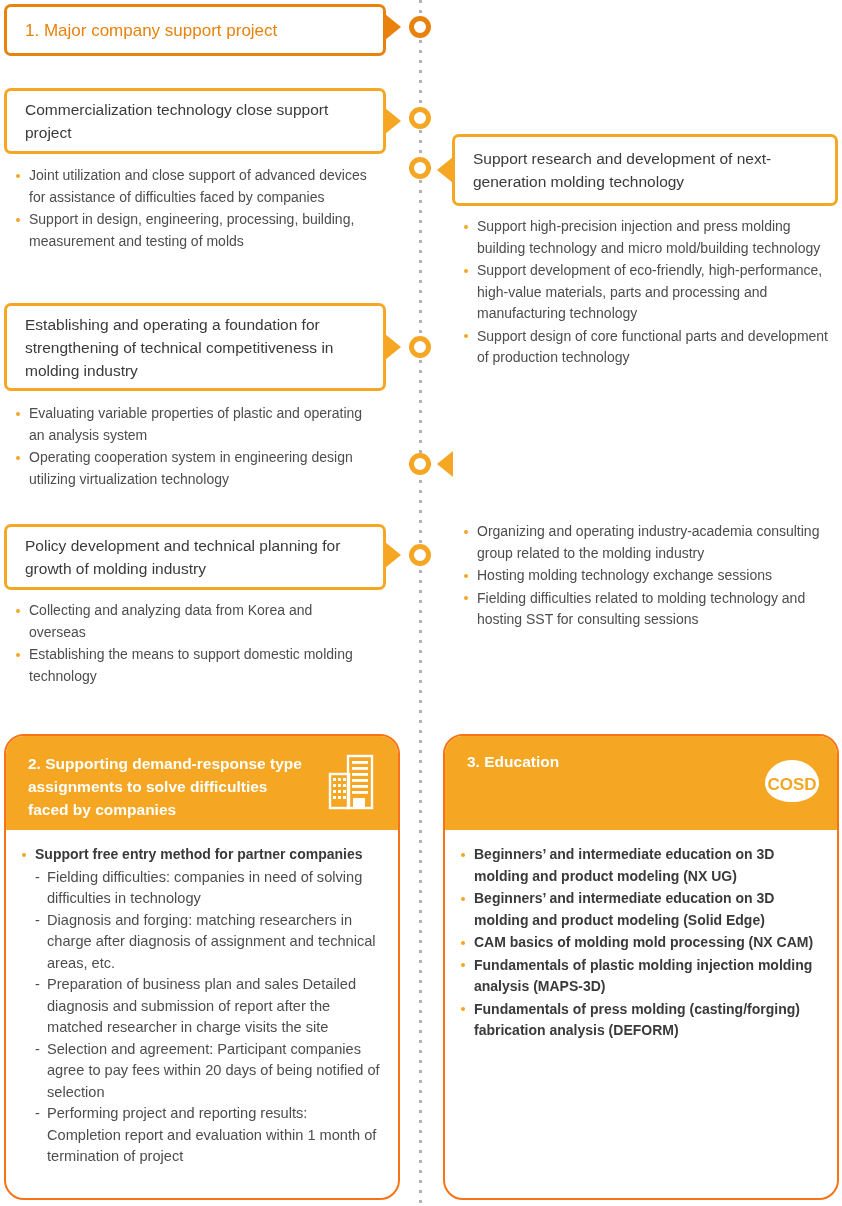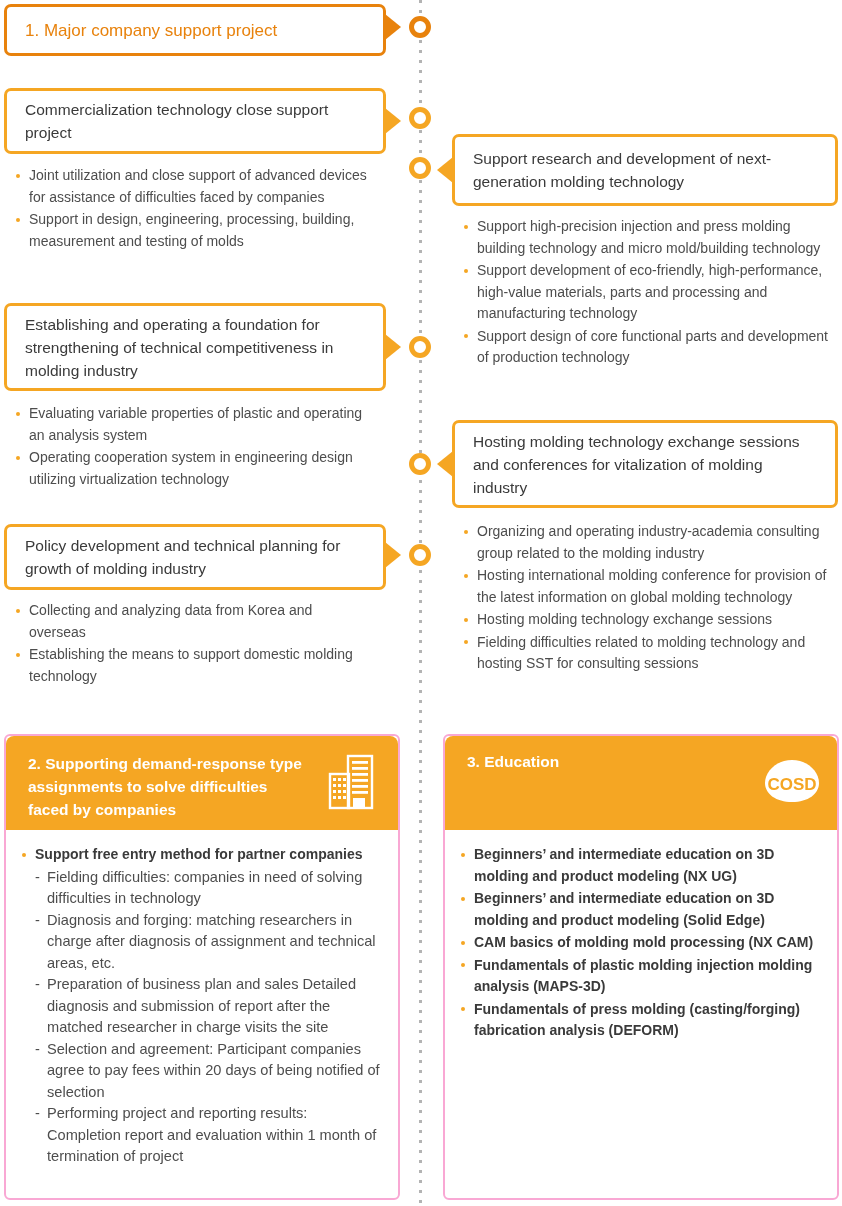--- a/index.html
+++ b/index.html
@@ -71,21 +71,21 @@
     position:relative;padding-left:13px;
     font-size:14.6px;line-height:21.5px;color:#4d4d4d;
   }
   .sub:before{
     content:"-";position:absolute;left:1px;top:0;color:#4d4d4d;
   }
 
   
   .card{
     position:absolute;box-sizing:border-box;
-    border:2px solid #f9a8d4;border-radius:6px;background:#ffffff;
+    border:2px solid #f97316;border-radius:20px;background:#ffffff;
     overflow:hidden;
   }
   .card-head{
     background:#F5A623;color:#ffffff;
     position:relative;box-sizing:border-box;
     border-radius:8px 8px 0 0;
   }
   .card-head .h-txt{
     font-weight:bold;font-size:15.5px;line-height:23px;
     padding:16px 90px 0 22px;
@@ -148,27 +148,23 @@
   <div class="box" style="left:452px;top:134px;width:386px;height:72px;display:flex;align-items:center;">
     <div class="title">Support research and development of next-generation molding technology</div>
   </div>
   <div class="arrow-l" style="left:437px;top:157px;"></div>
   <div class="blist" style="left:462px;top:216px;width:372px;">
     <div class="bitem">Support high-precision injection and press molding building technology and micro mold/building technology</div>
     <div class="bitem">Support development of eco-friendly, high-performance, high-value materials, parts and processing and manufacturing technology</div>
     <div class="bitem">Support design of core functional parts and development of production technology</div>
   </div>
 
-  <div class="box" style="left:452px;top:420px;width:386px;height:88px;display:flex;align-items:center;">
-    <div class="title">Hosting molding technology exchange sessions and conferences for vitalization of molding industry</div>
-  </div>
   <div class="arrow-l" style="left:437px;top:451px;"></div>
   <div class="blist" style="left:462px;top:521px;width:372px;">
     <div class="bitem">Organizing and operating industry-academia consulting group related to the molding industry</div>
-    <div class="bitem">Hosting international molding conference for provision of the latest information on global molding technology</div>
     <div class="bitem">Hosting molding technology exchange sessions</div>
     <div class="bitem">Fielding difficulties related to molding technology and hosting SST for consulting sessions</div>
   </div>
 
   <div class="card" style="left:4px;top:734px;width:396px;height:466px;">
     <div class="card-head" style="height:94px;">
       <div class="h-txt">2. Supporting demand-response type assignments to solve difficulties faced by companies</div>
 
       <svg class="bldg" viewBox="0 0 52 56">
         <rect x="22" y="2" width="24" height="52" fill="none" stroke="#ffffff" stroke-width="2.4"></rect>

